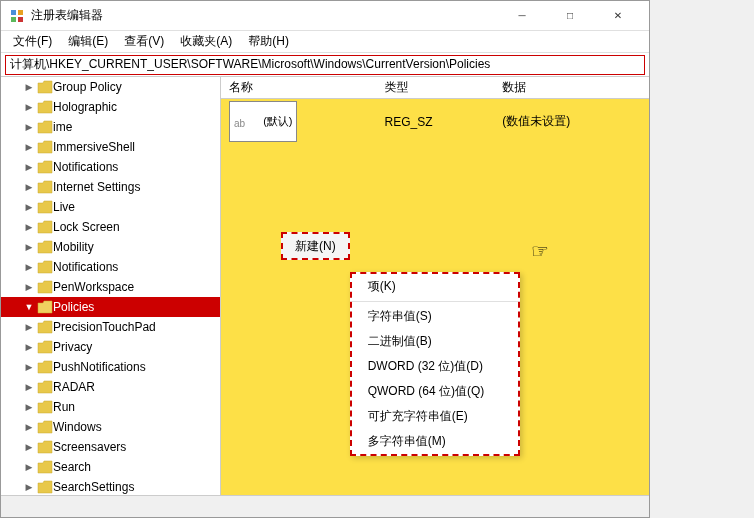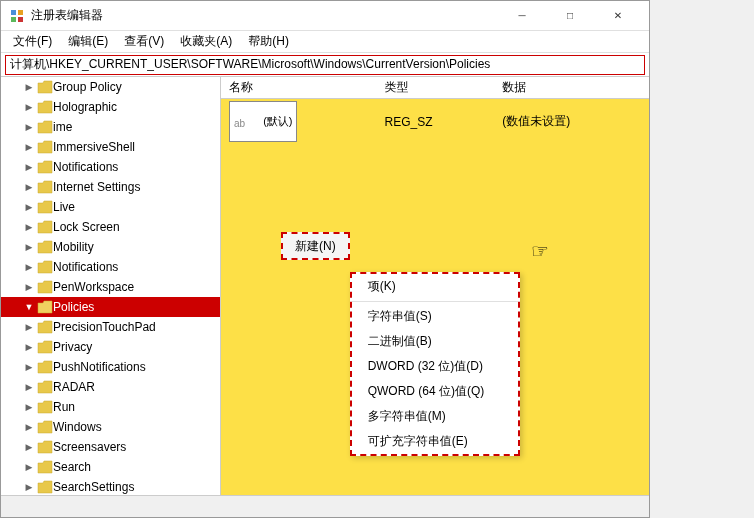--- a/index.html
+++ b/index.html
@@ -489,22 +489,22 @@
 
       <div class="context-area">
         <button class="new-button">新建(N)</button>
         <div class="context-menu">
           <div class="context-menu-item">项(K)</div>
           <div class="context-menu-divider"></div>
           <div class="context-menu-item">字符串值(S)</div>
           <div class="context-menu-item">二进制值(B)</div>
           <div class="context-menu-item">DWORD (32 位)值(D)</div>
           <div class="context-menu-item">QWORD (64 位)值(Q)</div>
+          <div class="context-menu-item">可扩充字符串值(E)</div>
           <div class="context-menu-item">多字符串值(M)</div>
-          <div class="context-menu-item">可扩充字符串值(E)</div>
         </div>
       </div>
 
       <div class="cursor-hand">☞</div>
 
     </div>
   </div>
 
   <div class="status-bar"></div>
 </div>

